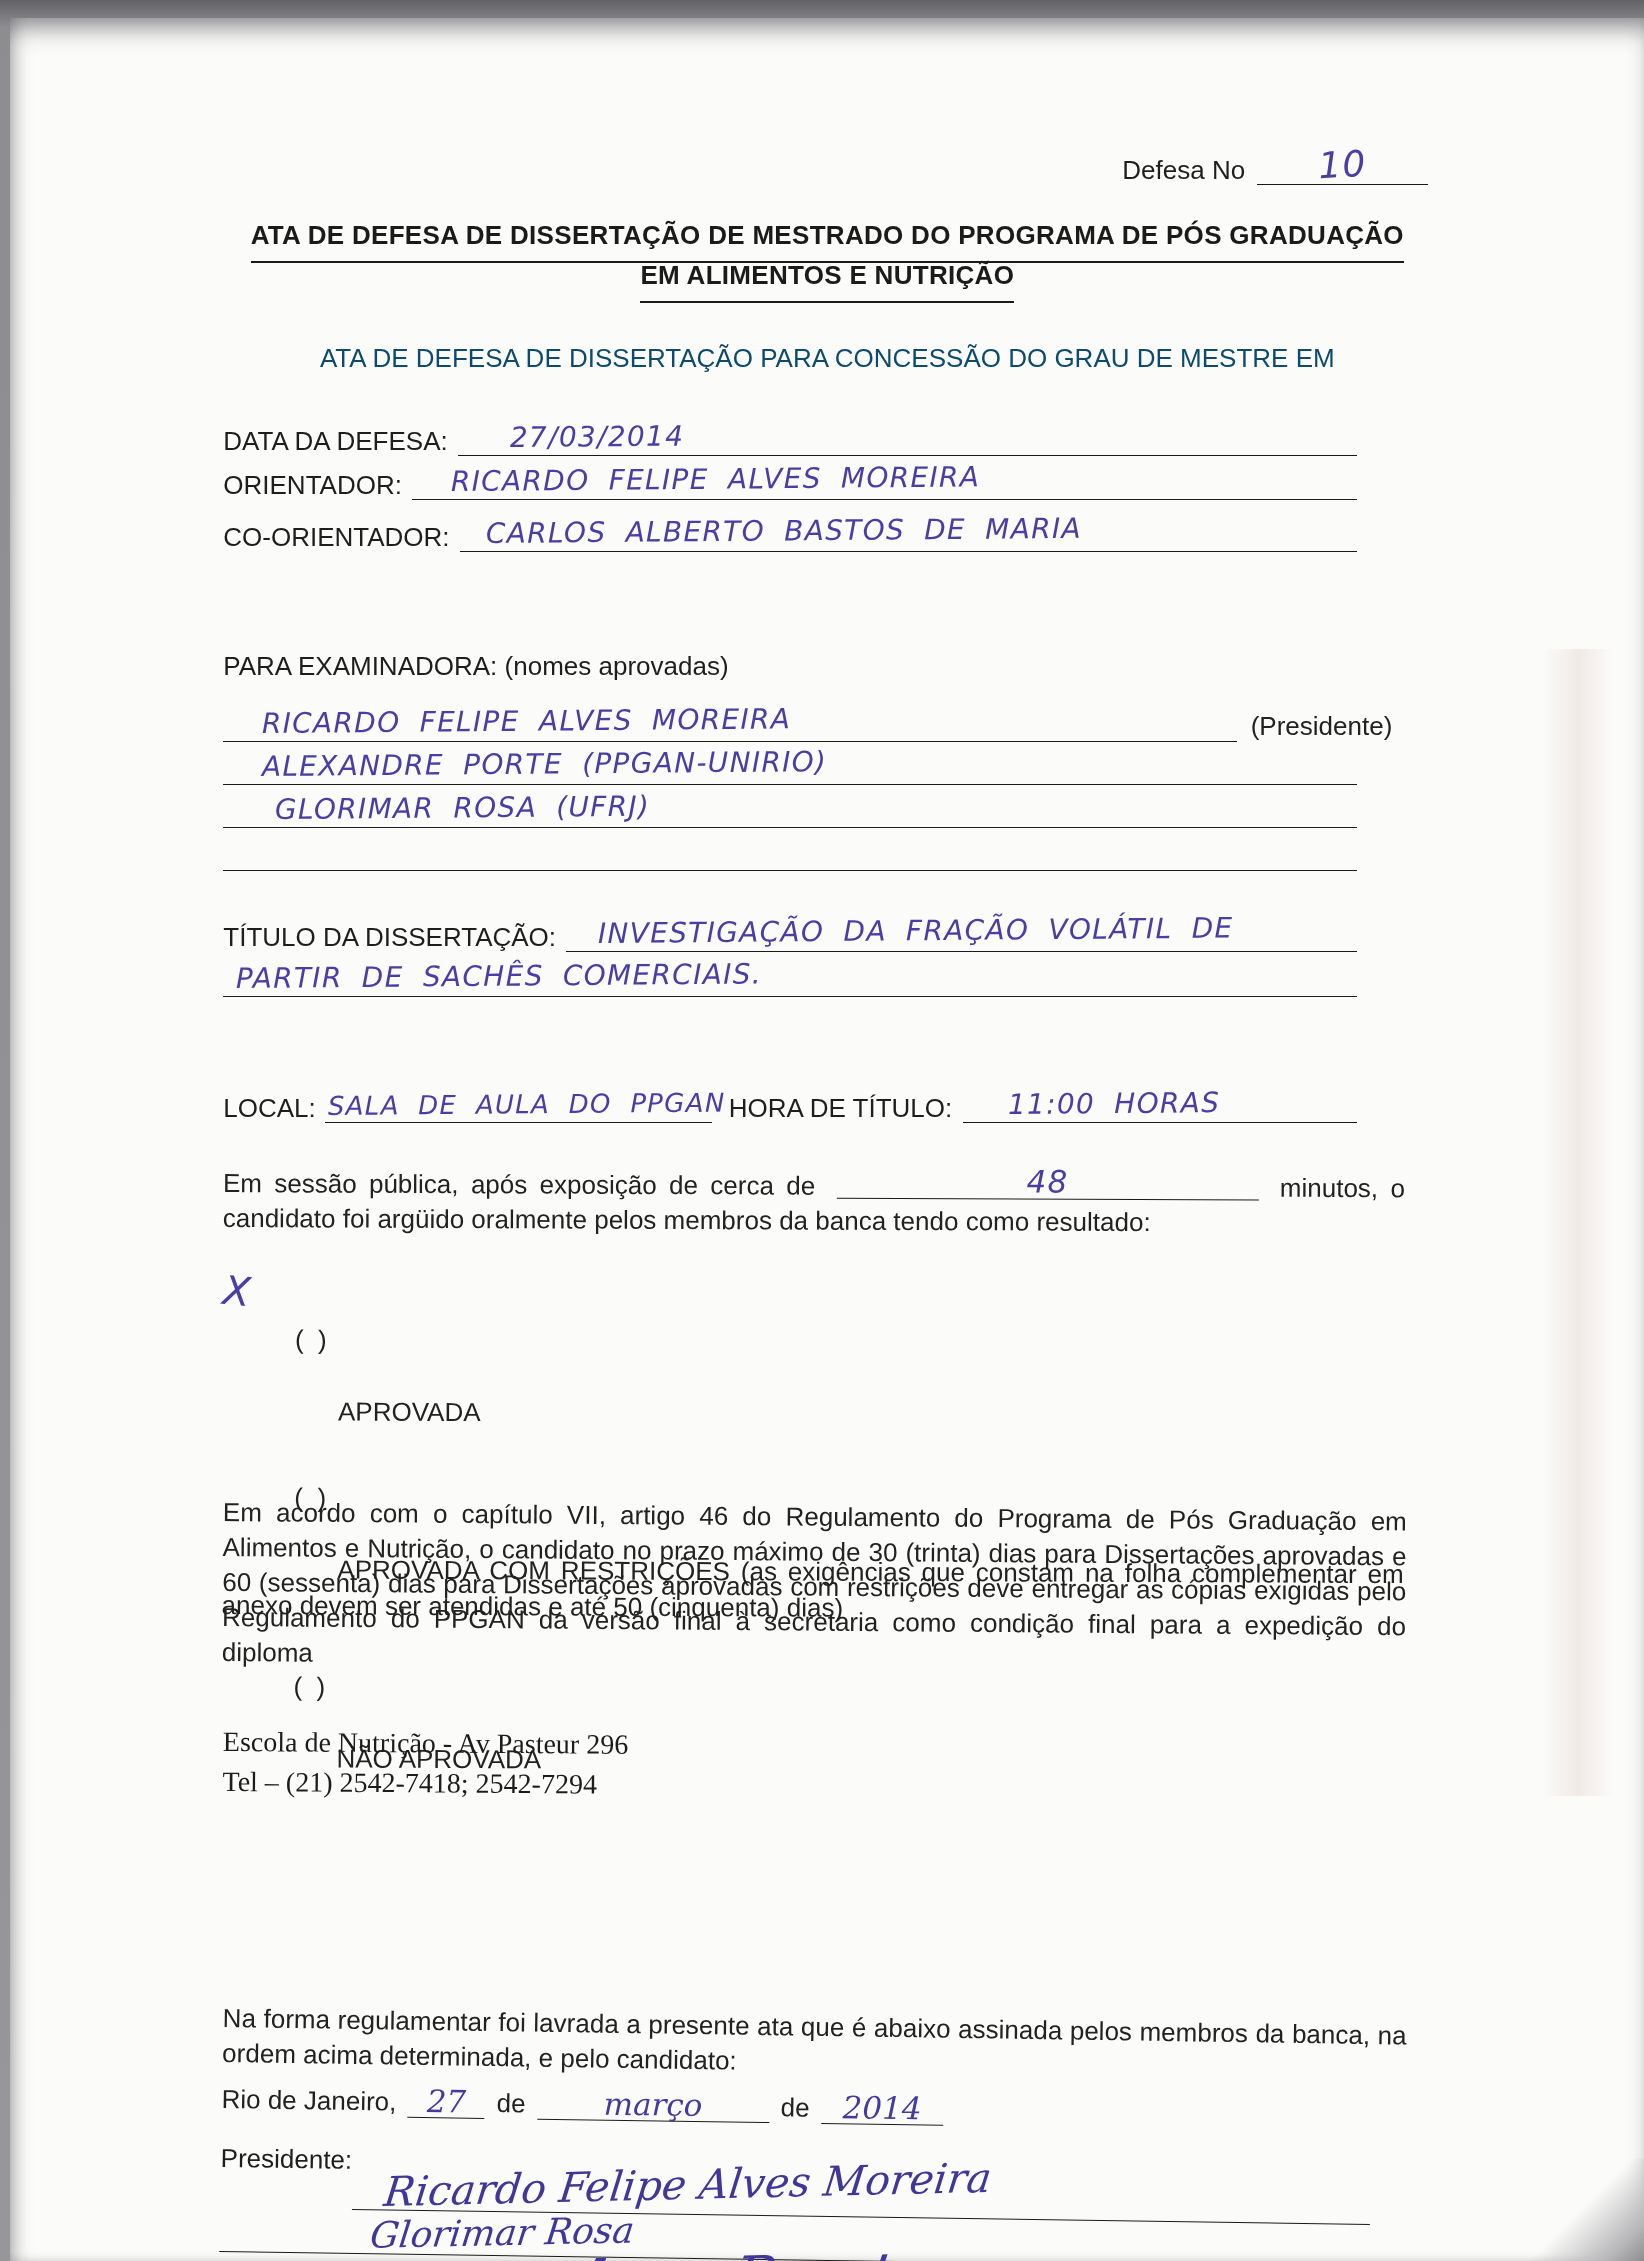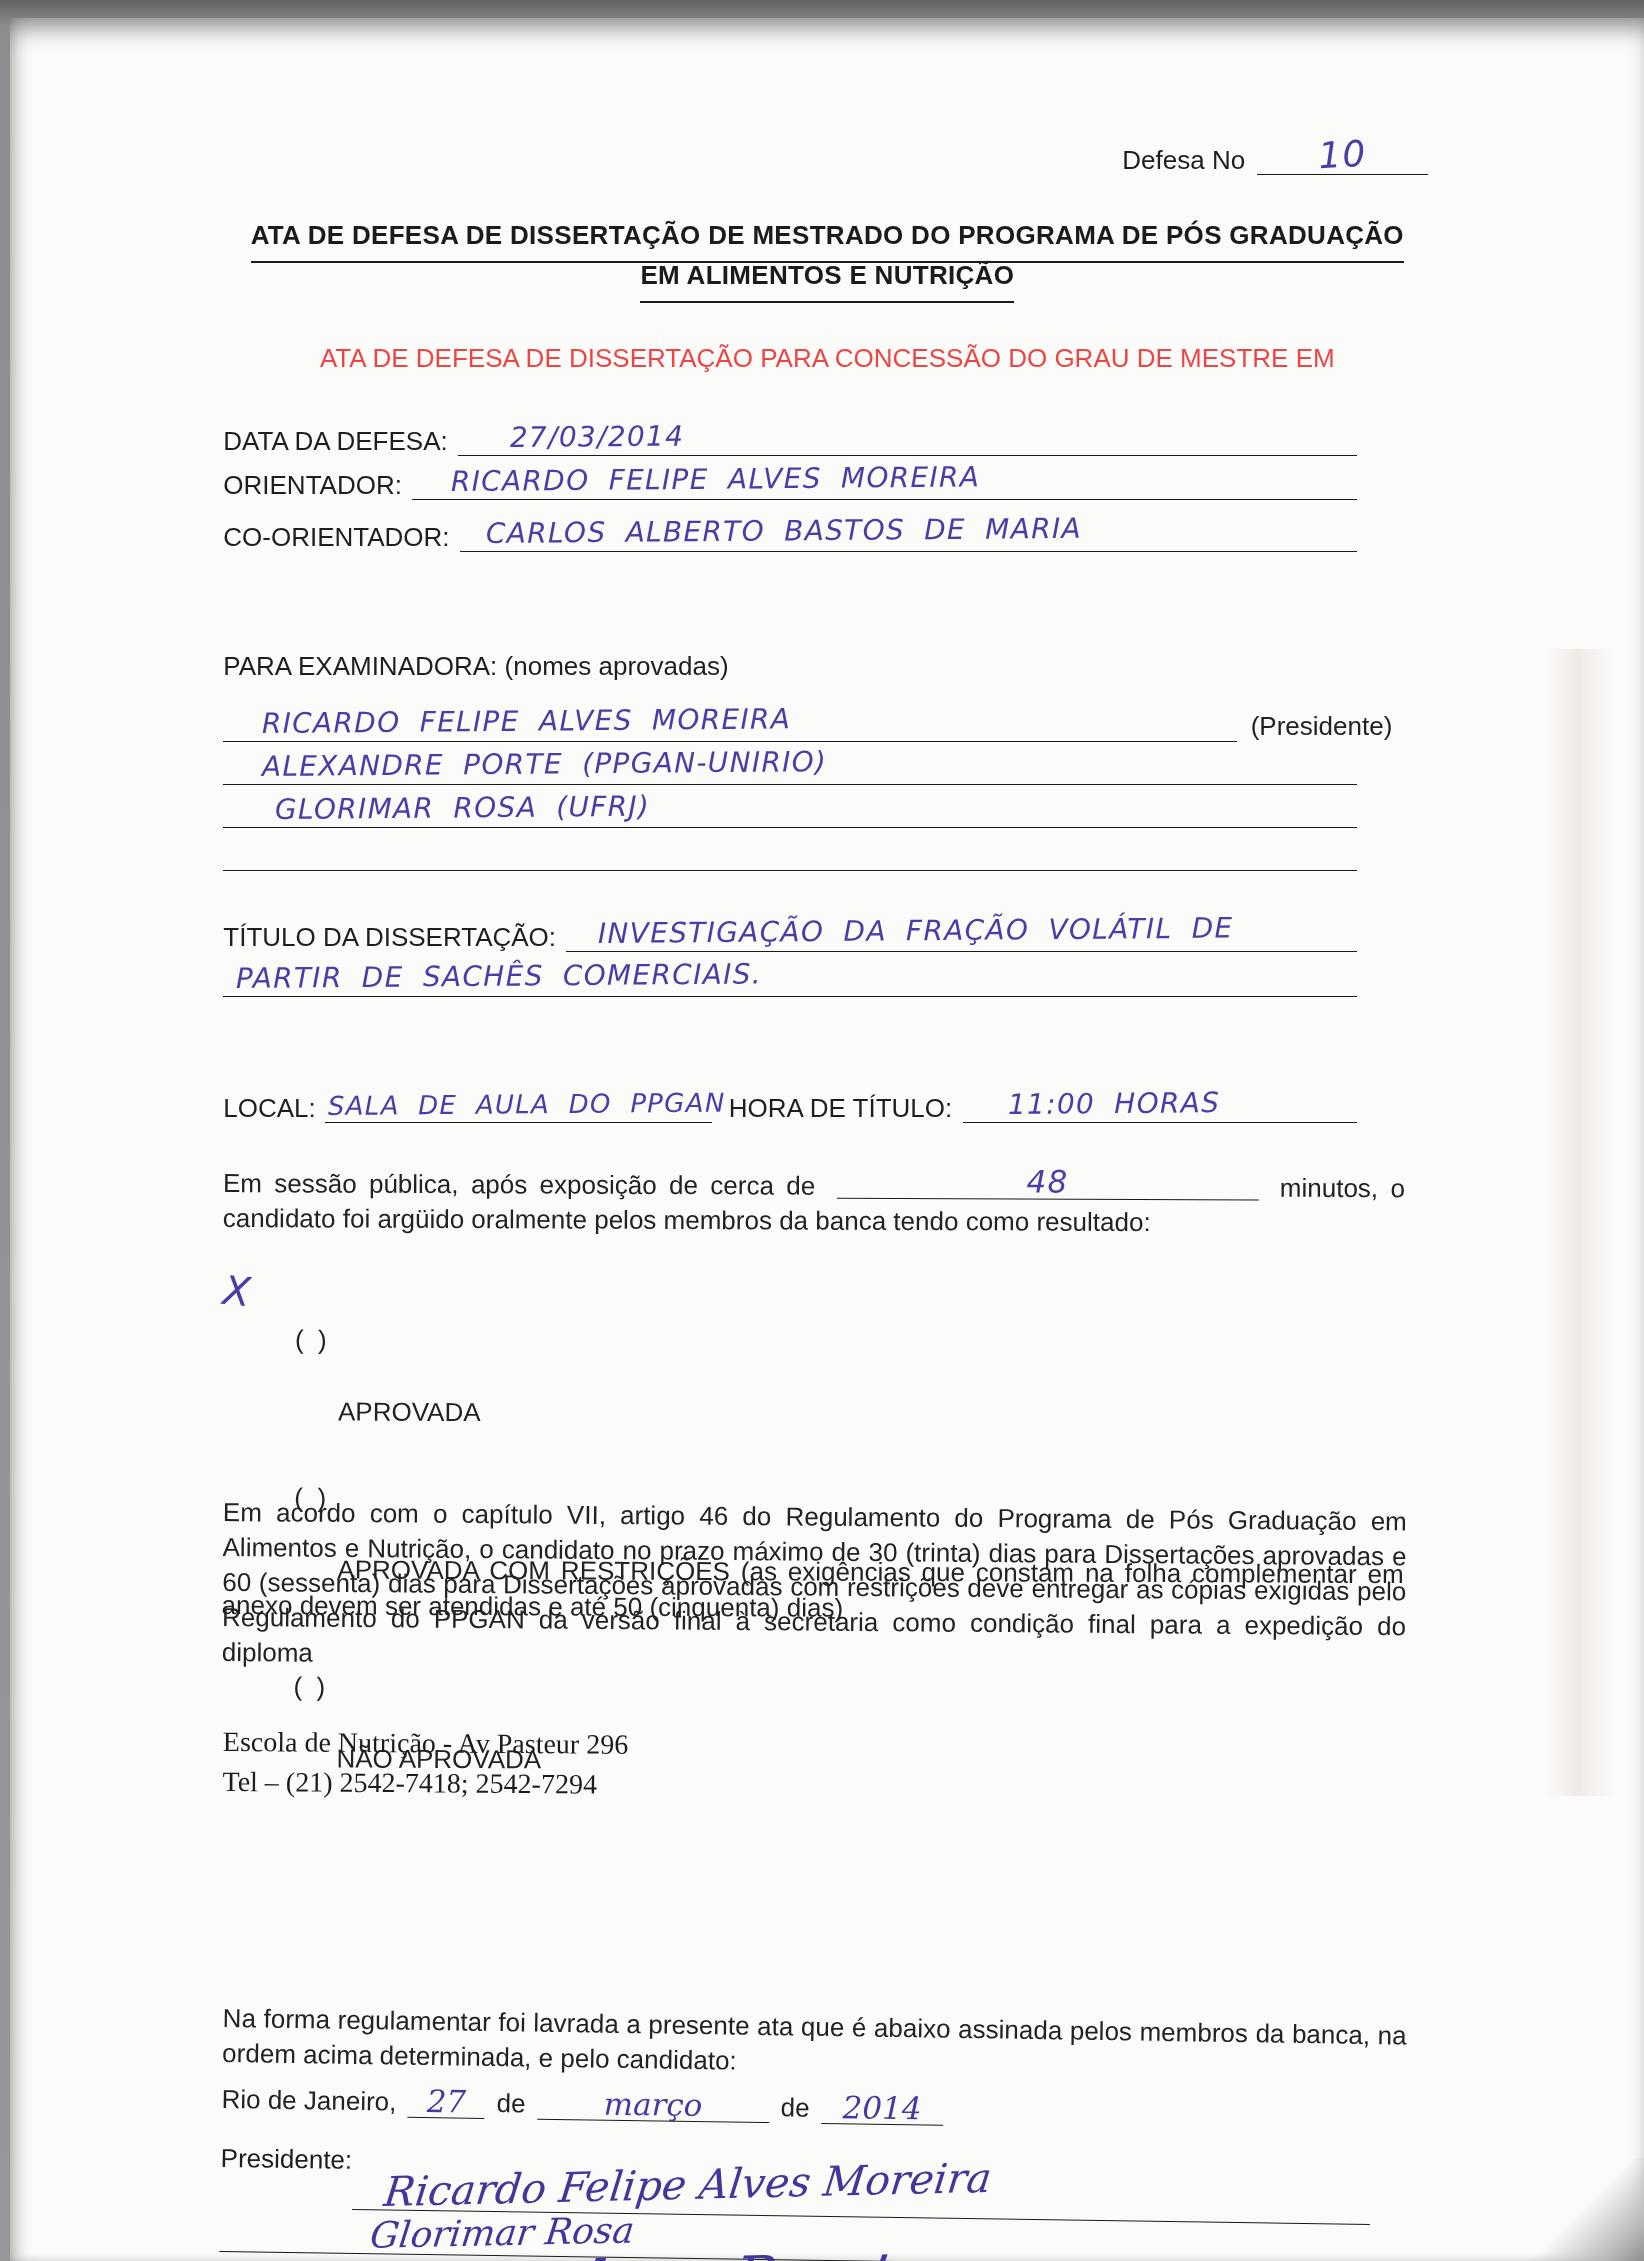--- a/index.html
+++ b/index.html
@@ -21,31 +21,31 @@
   .print { color:#222; }
 
   .hw { font-family:"DejaVu Sans", sans-serif; font-style:italic; color:#4a3da6;
         letter-spacing:1.3px; word-spacing:9px; white-space:nowrap; }
   .fill { flex:1 1 auto; border-bottom:1.9px solid #1a1a1a; position:relative; }
   .fill > .hw { position:absolute; bottom:3.2px; left:26px; font-size:28px; line-height:1;
                 transform:rotate(-0.5deg); transform-origin:left bottom; }
   .blank { display:inline-block; border-bottom:1.9px solid #1a1a1a; position:relative; }
 
   
-  .defesa { position:absolute; left:1112px; top:121px; width:321px; display:flex; align-items:flex-end; }
+  .defesa { position:absolute; left:1112px; top:131px; width:321px; display:flex; align-items:flex-end; }
   .defesa .blank { flex:0 0 171px; height:36px; margin-left:11.6px; }
   .hw-defesa { position:absolute; left:0; right:0; bottom:1.3px; text-align:center; font-size:36px; line-height:1;
                transform:rotate(-3deg); }
 
   
   .doc-title { position:absolute; left:0; top:197px; width:1634px; text-align:center;
                font-weight:bold; font-size:26px; line-height:40px; color:#1b1b1b; letter-spacing:0.3px; }
   .doc-title .u { border-bottom:2.6px solid #1b1b1b; padding-bottom:11px; }
   .doc-subtitle { position:absolute; left:0; top:322px; width:1634px; text-align:center;
-                  font-size:26px; line-height:37px; color:#ef4444; }
+                  font-size:26px; line-height:37px; color:#0c4a6e; }
 
   
   .fields { position:absolute; left:213px; top:394px; width:1134px; }
   .frow { display:flex; align-items:flex-end; height:44px; }
   .frow .lbl { padding-right:10.3px; }
   .frow-last { margin-top:7.7px; }
 
   
   .banca { position:absolute; left:213px; top:633px; width:1169px; }
   .banca-head { font-size:26px; color:#1e1e1e; }

